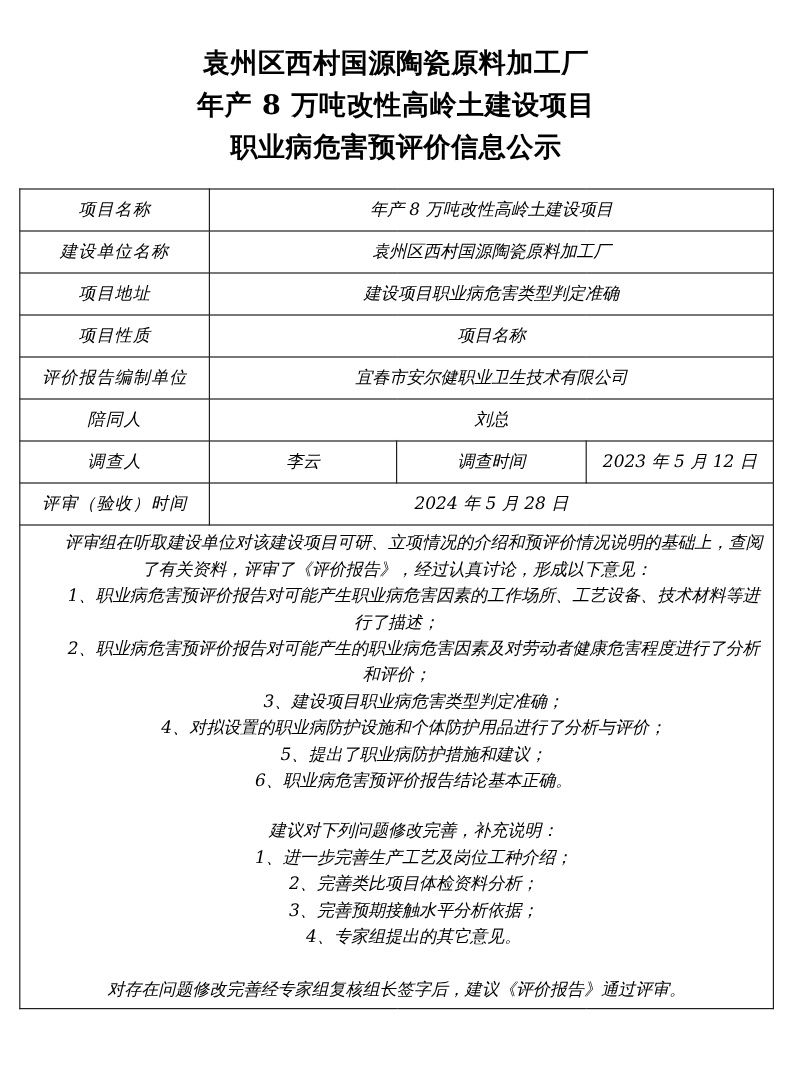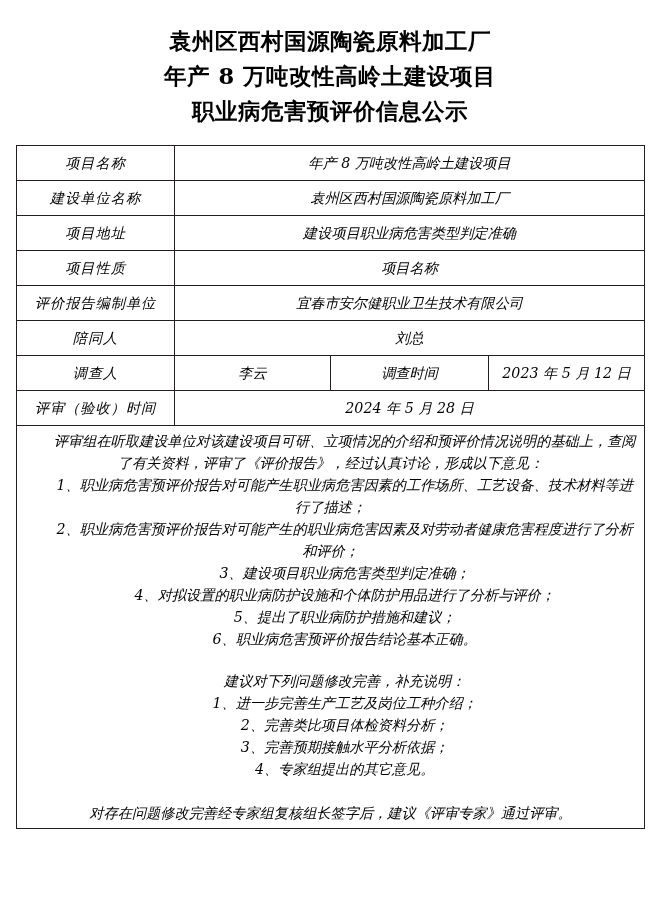--- a/index.html
+++ b/index.html
@@ -11,21 +11,21 @@
     width: 660px;
     height: 897px;
     font-family: "DejaVu Serif", "Liberation Serif", serif;
     color: #000000;
     overflow: hidden;
   }
   .page {
     width: 660px;
     height: 897px;
     box-sizing: border-box;
-    padding: 18px 16px 0 16px;
+    padding: 30px 16px 0 16px;
     position: relative;
   }
   .title-block {
     text-align: center;
     margin-top: 6px;
     margin-bottom: 16px;
   }
   .title-line {
     font-size: 22.5px;
     font-weight: bold;
@@ -145,19 +145,19 @@
           <p class="para">4、对拟设置的职业病防护设施和个体防护用品进行了分析与评价；</p>
           <p class="para">5、提出了职业病防护措施和建议；</p>
           <p class="para">6、职业病危害预评价报告结论基本正确。</p>
           <div class="blank-line"></div>
           <p class="para">建议对下列问题修改完善，补充说明：</p>
           <p class="para">1、进一步完善生产工艺及岗位工种介绍；</p>
           <p class="para">2、完善类比项目体检资料分析；</p>
           <p class="para">3、完善预期接触水平分析依据；</p>
           <p class="para">4、专家组提出的其它意见。</p>
           <div class="blank-line"></div>
-          <p class="para noindent final">对存在问题修改完善经专家组复核组长签字后，建议《评审专家》通过评审。</p>
+          <p class="para noindent final">对存在问题修改完善经专家组复核组长签字后，建议《评价报告》通过评审。</p>
         </td>
       </tr>
     </tbody>
   </table>
 
 </div>
 
 </body></html>

